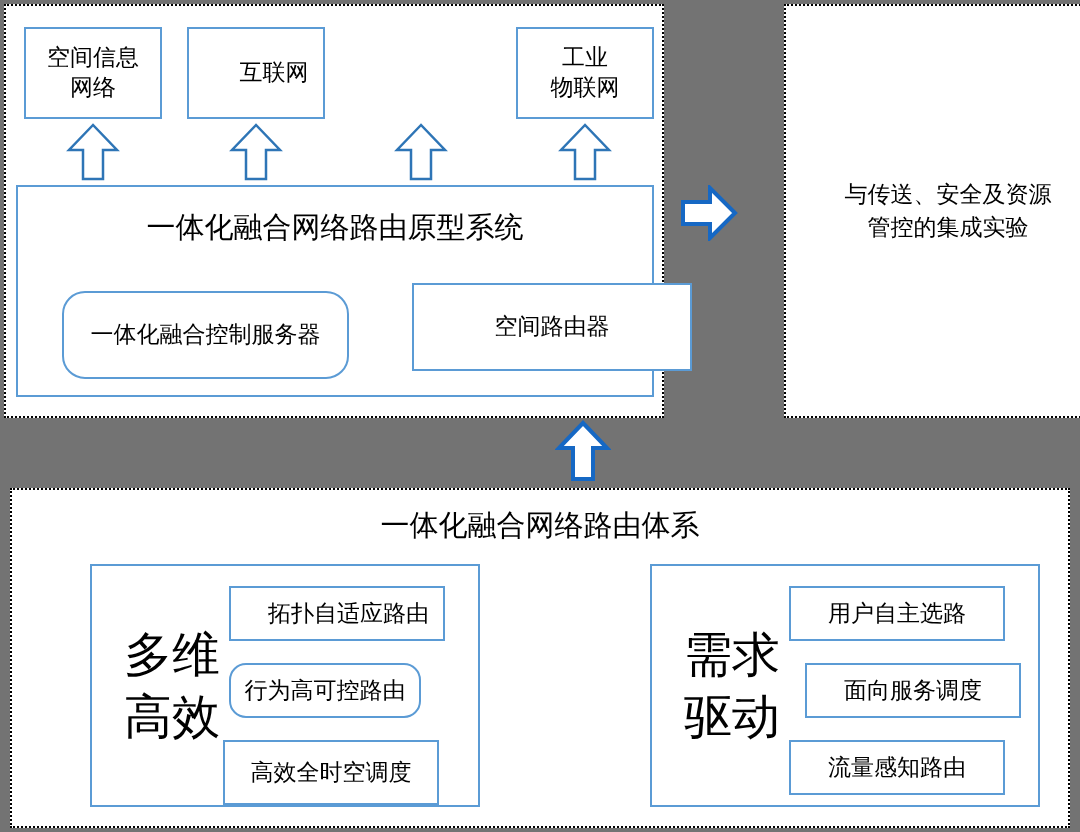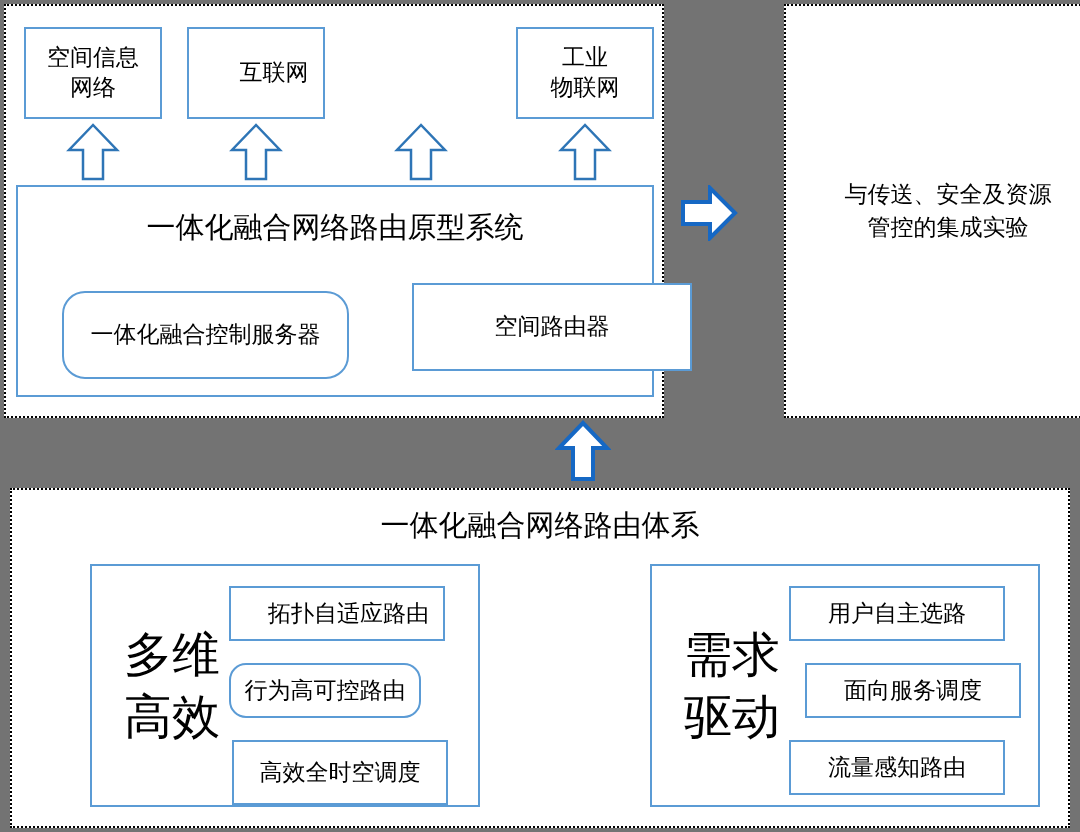--- a/index.html
+++ b/index.html
@@ -128,21 +128,21 @@
 
   <div class="panel" style="left:10px; top:488px; width:1060px; height:340px;">
 
     <div class="big-title" style="top:16px;">一体化融合网络路由体系</div>
 
     <div class="bluebox" style="left:78px; top:74px; width:390px; height:243px; display:block; white-space:normal;">
       <div class="group-label" style="left:32px; width:96px;">多维
 高效</div>
       <div class="bluebox item-label" style="left:137px; top:20px; width:216px; height:55px;padding-left:23px;">拓扑自适应路由</div>
       <div class="bluebox item-label" style="left:137px; top:97px; width:192px; height:55px;border-radius:17px;">行为高可控路由</div>
-      <div class="bluebox item-label" style="left:140px; top:174px; width:216px; height:65px;">高效全时空调度</div>
+      <div class="bluebox item-label" style="left:131px; top:174px; width:216px; height:65px;">高效全时空调度</div>
     </div>
 
     <div class="bluebox" style="left:638px; top:74px; width:390px; height:243px; display:block; white-space:normal;">
       <div class="group-label" style="left:32px; width:96px;">需求
 驱动</div>
       <div class="bluebox item-label" style="left:137px; top:20px; width:216px; height:55px;">用户自主选路</div>
       <div class="bluebox item-label" style="left:137px; top:97px; width:216px; height:55px;margin-left:16px;">面向服务调度</div>
       <div class="bluebox item-label" style="left:137px; top:174px; width:216px; height:55px;">流量感知路由</div>
     </div>
   </div>

